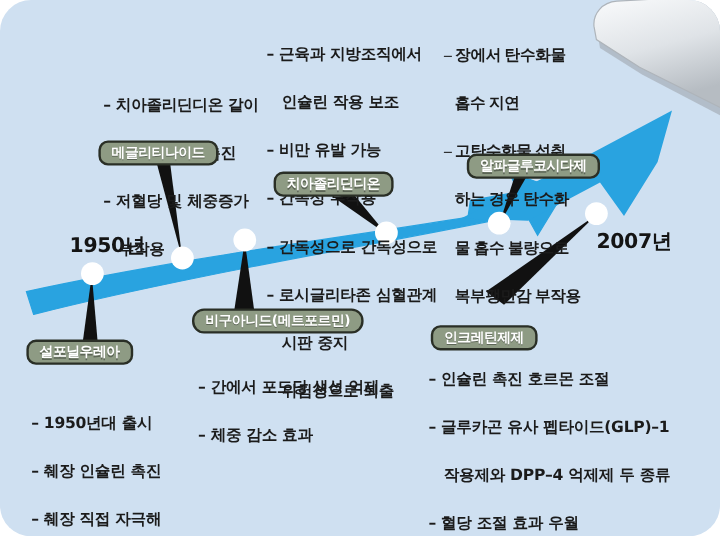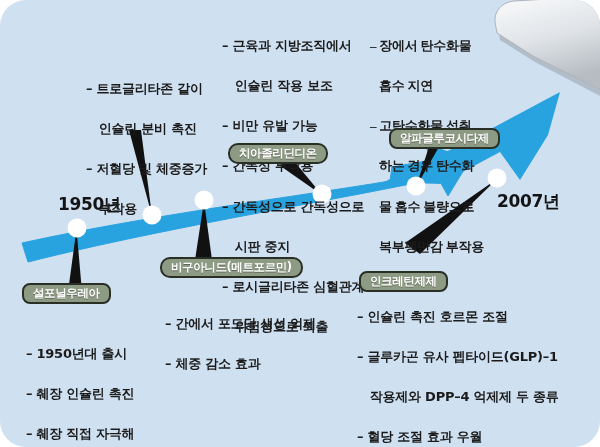--- a/index.html
+++ b/index.html
@@ -139,59 +139,60 @@
       </g>
 
     </g>
   </svg>
 
   <div class="yearlabel" style="left:58px; top:193px;">1950년</div>
   <div class="yearlabel" style="left:497px; top:190px;">2007년</div>
 
   <div class="pill" style="left:22px; top:283px;">설포닐우레아</div>
 
+  <div class="pill" style="left:82px; top:117px;">메글리티나이드</div>
 
   <div class="pill" style="left:160px; top:257px;border-radius:10px;">비구아니드(메트포르민)</div>
 
-  <div class="pill" style="left:228px; top:143px;border-radius:10px;">치아졸리딘디온</div>
+  <div class="pill" style="left:228px; top:143px;">치아졸리딘디온</div>
 
   <div class="pill" style="left:389px; top:128px;">알파글루코시다제</div>
 
   <div class="pill" style="left:359px; top:249px;margin-top:22px;">인크레틴제제</div>
 
   <div class="textblock" style="left:26px; top:320px;">
     <span class="li">– 1950년대 출시</span>
     <span class="li">– 췌장 인슐린 촉진</span>
     <span class="li">– 췌장 직접 자극해</span>
     
     
     
     
   </div>
 
   <div class="textblock" style="left:86px; top:55px;">
-    <span class="li">– 트로글리타존 같이</span>
+    <span class="li">– 치아졸리딘디온 같이</span>
     <span class="li">   인슐린 분비 촉진</span>
     <span class="li">– 저혈당 및 체중증가</span>
     <span class="li">   부작용</span>
   </div>
 
   <div class="textblock" style="left:165px; top:290px;">
     <span class="li">– 간에서 포도당 생성 억제</span>
     <span class="li">– 체중 감소 효과</span>
   </div>
 
   <div class="textblock" style="left:222px; top:12px;">
     <span class="li">– 근육과 지방조직에서</span>
     <span class="li">   인슐린 작용 보조</span>
     <span class="li">– 비만 유발 가능</span>
     <span class="li">– 간독성 부작용</span>
     <span class="li">– 간독성으로 간독성으로</span>
+    <span class="li">– 로시글리타존 심혈관계</span>
     <span class="li">   시판 중지</span>
-    <span class="li">– 로시글리타존 심혈관계</span>
     <span class="li">   위험성으로 퇴출</span>
   </div>
 
   <div class="textblock" style="left:370px; top:12px;font-family:Liberation Serif, serif;">
     <span class="li">– 장에서 탄수화물</span>
     <span class="li">   흡수 지연</span>
     <span class="li">– 고탄수화물 섭취</span>
     <span class="li">   하는 경우 탄수화</span>
     <span class="li">   물 흡수 불량으로</span>
     <span class="li">   복부팽만감 부작용</span>

